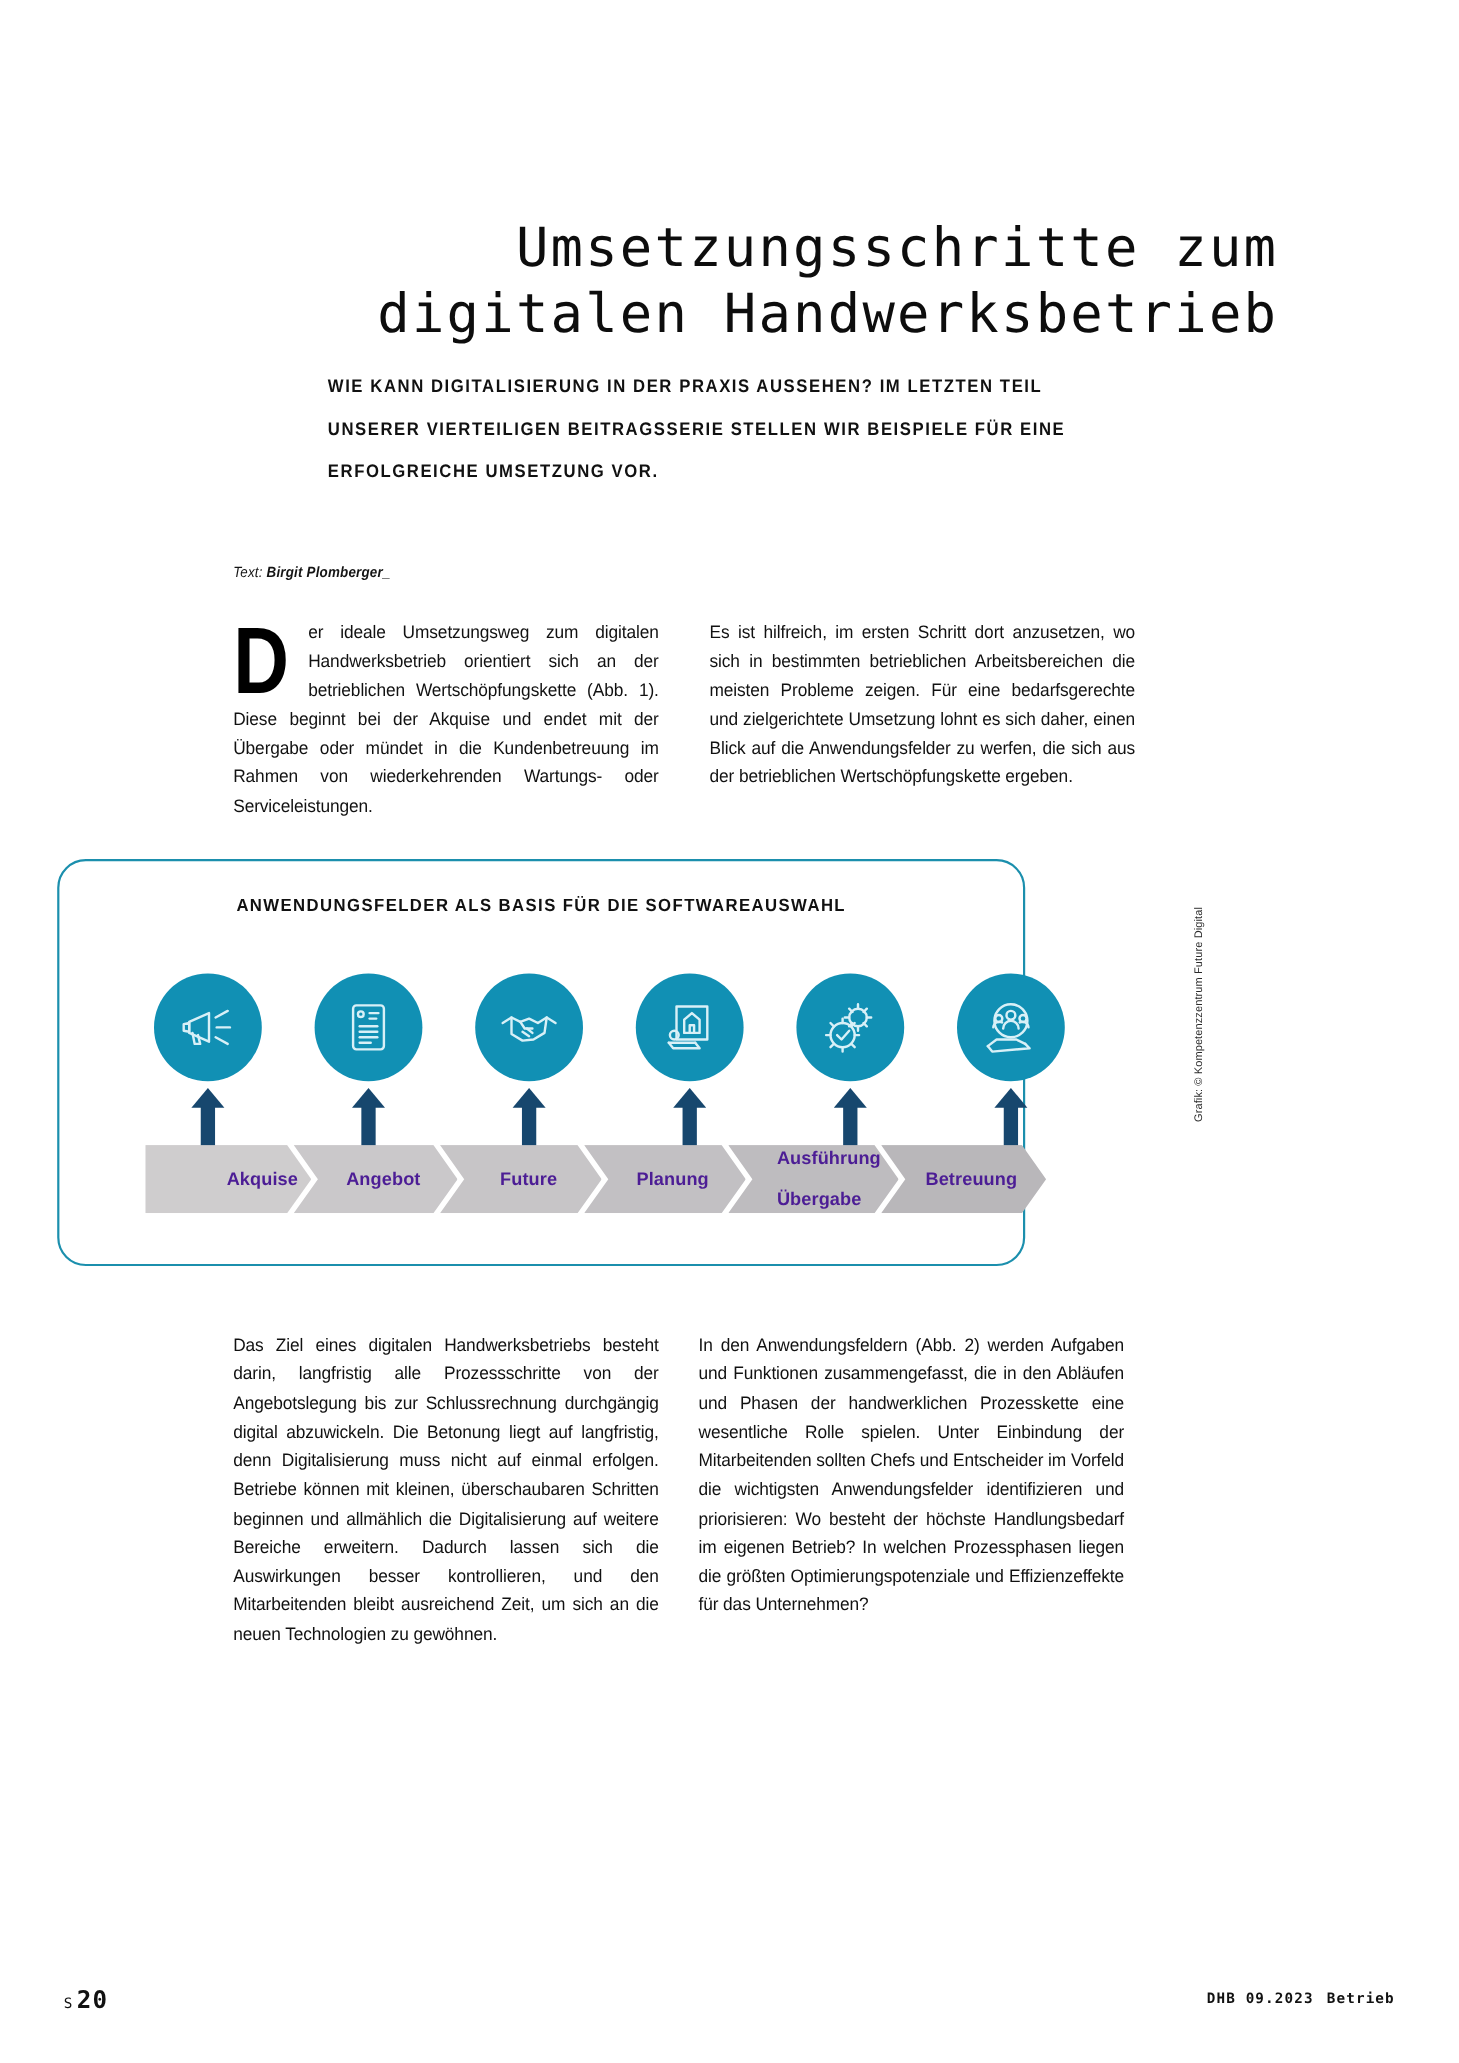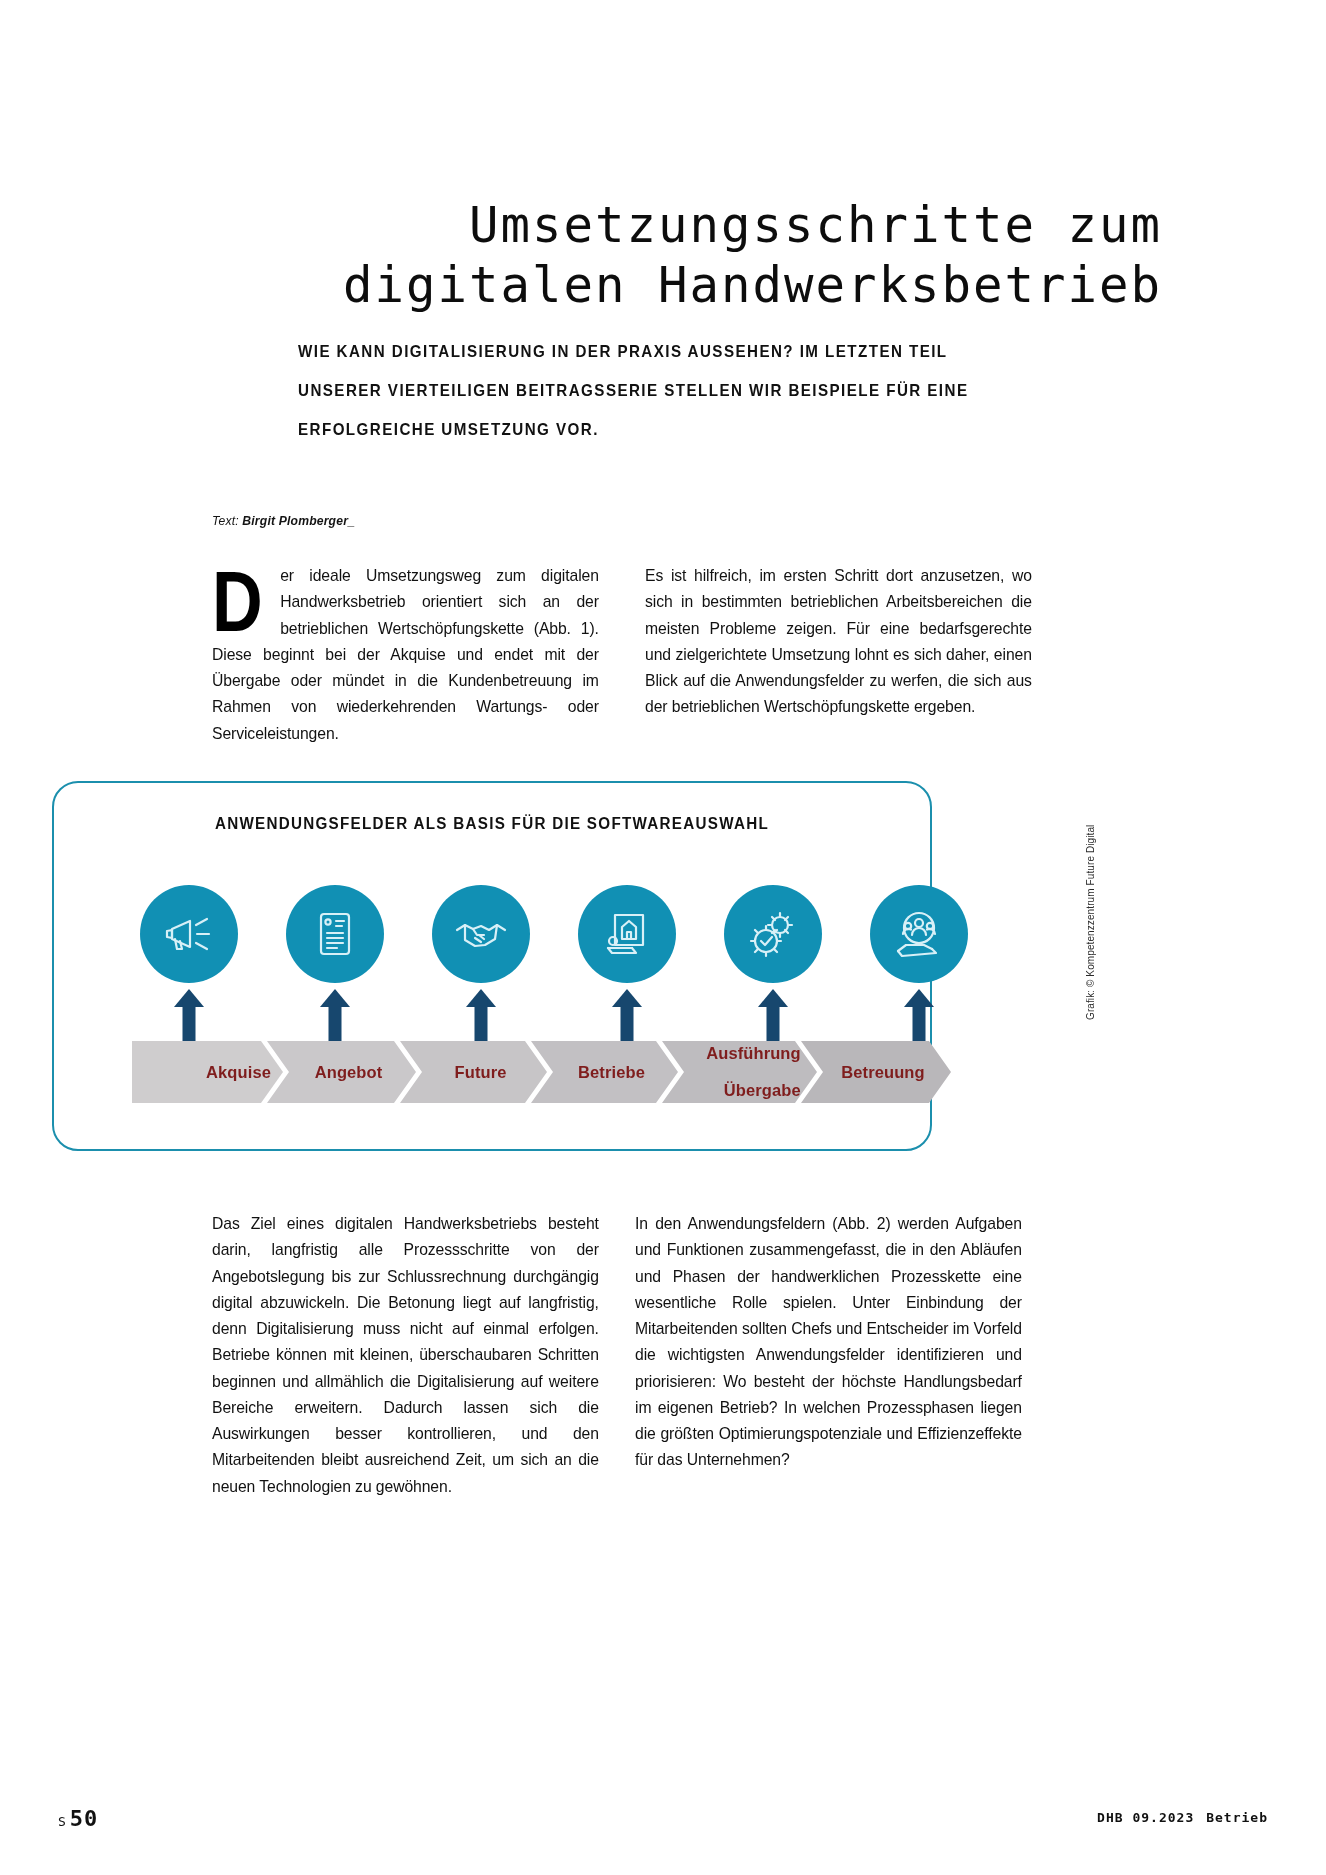--- a/index.html
+++ b/index.html
@@ -190,25 +190,25 @@
     top: 258px;
     width: 845px;
     height: 62px;
     display: flex;
   }
   .chev {
     height: 62px;
     display: flex;
     align-items: center;
     justify-content: center;
-    color: #7f1d1d;
+    color: #4c1d95;
     font-weight: 700;
     font-size: 16.5px;
     letter-spacing: 0.1px;
-    text-align: right;
+    text-align: left;
     line-height: 1.12;
     margin-right: -16px;
     position: relative;
     clip-path: polygon(0 0, calc(100% - 22px) 0, 100% 50%, calc(100% - 22px) 100%, 0 100%, 22px 50%);
   }
   .chev:first-child {
     clip-path: polygon(0 0, calc(100% - 22px) 0, 100% 50%, calc(100% - 22px) 100%, 0 100%);
   }
   .chev.c1 { background: #cfcdce; width: 151px; padding-left: 48px; }
   .chev.c2 { background: #cac8ca; width: 149px; }
@@ -397,21 +397,21 @@
       <div class="chev c1">
         <span>Akquise</span>
       </div>
       <div class="chev c2">
         <span>Angebot</span>
       </div>
       <div class="chev c3">
         <span>Future</span>
       </div>
       <div class="chev c4">
-        <span>Betriebe</span>
+        <span>Planung</span>
       </div>
       <div class="chev c5">
         <span style="padding-left:14px">
           <span>Ausführung</span><br>
           <span>Übergabe</span>
         </span>
       </div>
       <div class="chev c6">
         <span>Betreuung</span>
       </div>
@@ -419,20 +419,20 @@
   </div>
 
   <div class="credit">Grafik: © Kompetenzzentrum Future Digital</div>
 
   <div class="body-cols">
     <div class="col">Das Ziel eines digitalen Handwerksbetriebs besteht darin, langfristig alle Prozessschritte von der Angebotslegung bis zur Schlussrechnung durchgängig digital abzuwickeln. Die Betonung liegt auf langfristig, denn Digitalisierung muss nicht auf einmal erfolgen. Betriebe können mit kleinen, überschaubaren Schritten beginnen und allmählich die Digitalisierung auf weitere Bereiche erweitern. Dadurch lassen sich die Auswirkungen besser kontrollieren, und den Mitarbeitenden bleibt ausreichend Zeit, um sich an die neuen Technologien zu gewöhnen.</div>
     <div class="col">In den Anwendungsfeldern (Abb. 2) werden Aufgaben und Funktionen zusammengefasst, die in den Abläufen und Phasen der handwerklichen Prozesskette eine wesentliche Rolle spielen. Unter Einbindung der Mitarbeitenden sollten Chefs und Entscheider im Vorfeld die wichtigsten Anwendungsfelder identifizieren und priorisieren: Wo besteht der höchste Handlungsbedarf im eigenen Betrieb? In welchen Prozessphasen liegen die größten Optimierungspotenziale und Effizienzeffekte für das Unternehmen?</div>
   </div>
 
   <div class="footer-left">
-    <span class="s">S</span><span class="pg">50</span>
+    <span class="s">S</span><span class="pg">20</span>
   </div>
 
   <div class="footer-right">
     <span class="issue">DHB 09.2023</span><span class="section">Betrieb</span>
   </div>
 
 </div>
 
 </body></html>

